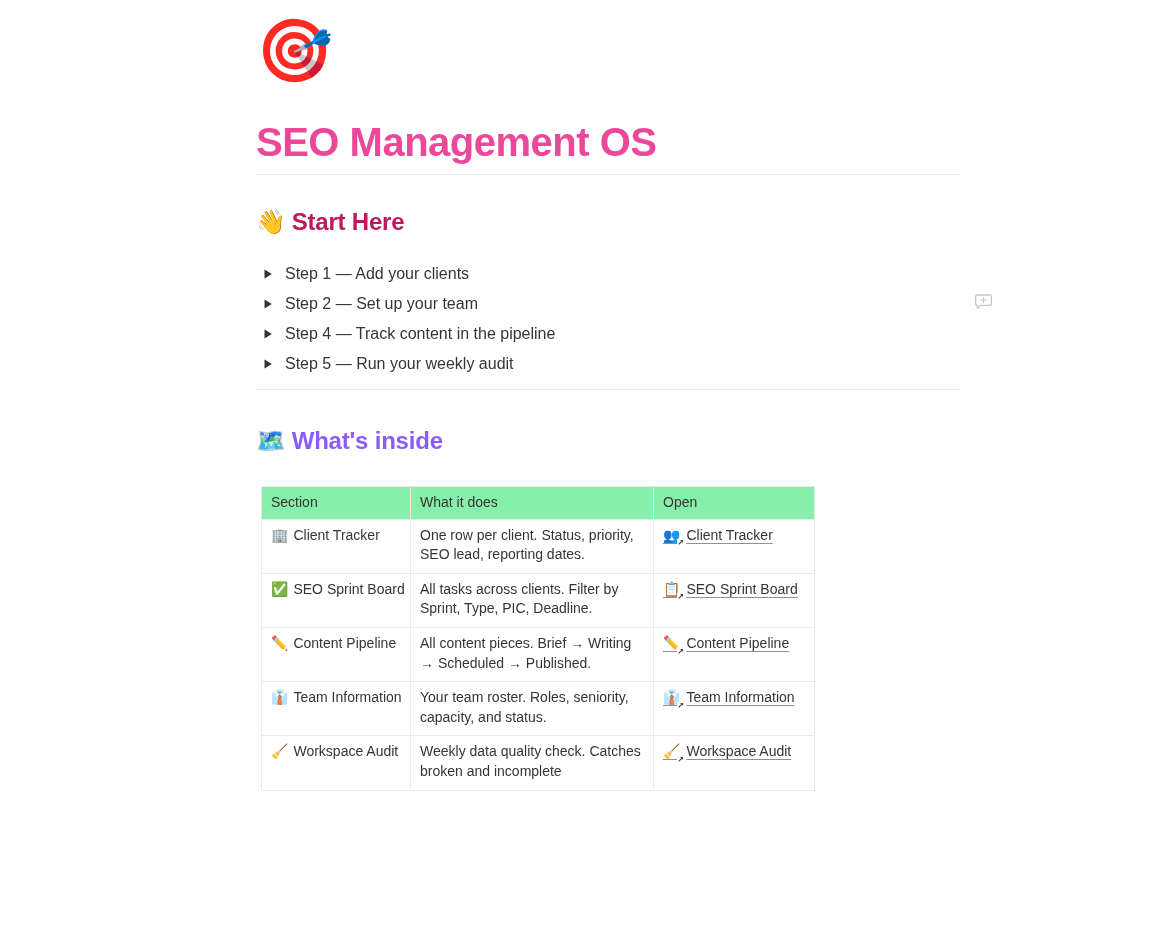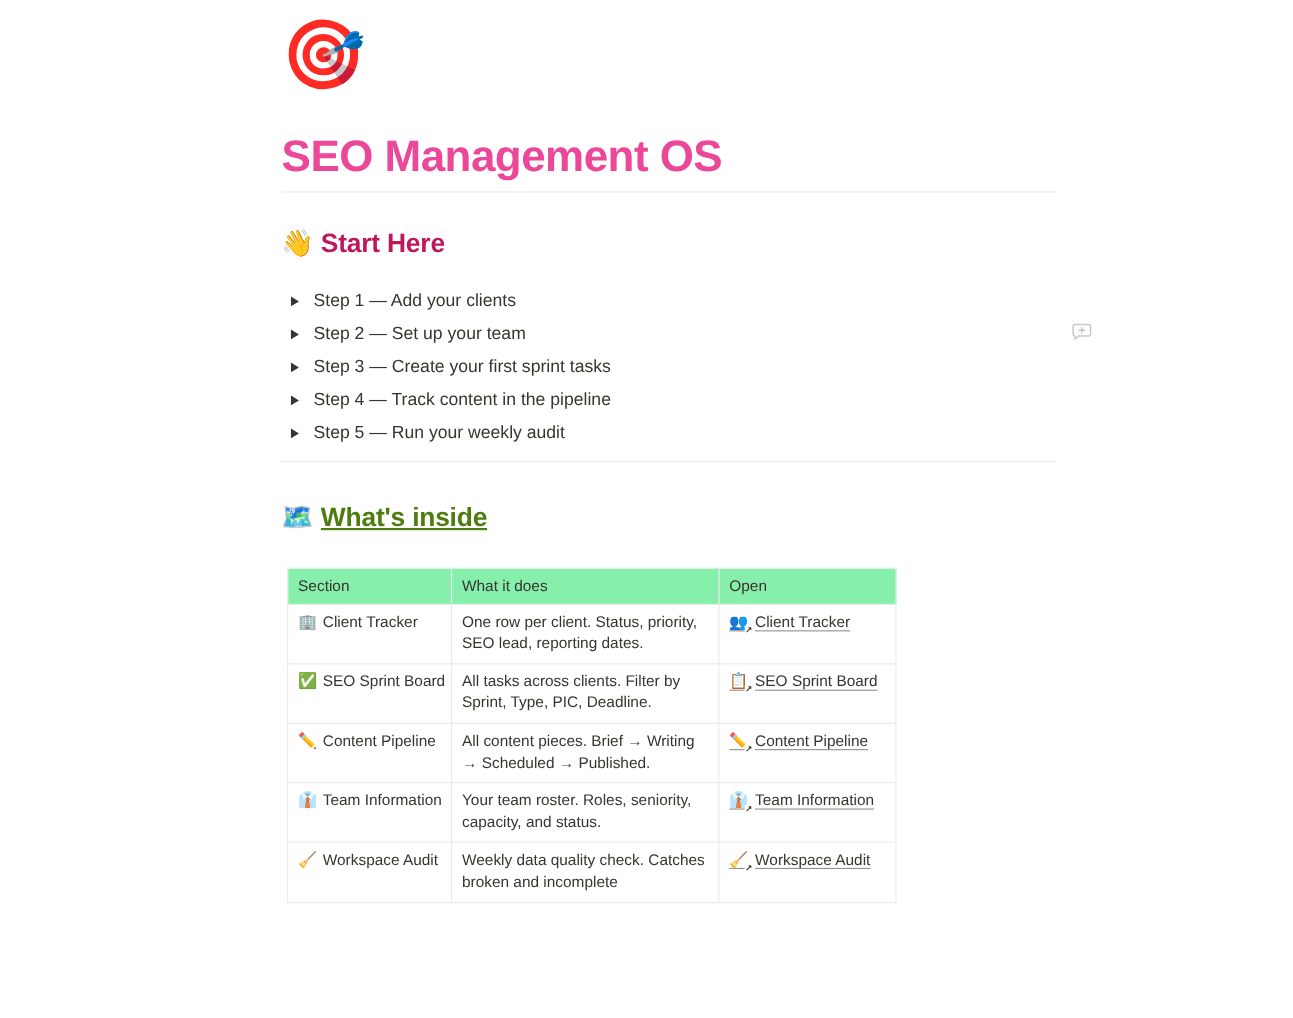--- a/index.html
+++ b/index.html
@@ -54,21 +54,21 @@
     line-height: 30px;
     font-weight: 700;
     letter-spacing: -0.2px;
     display: flex;
     align-items: center;
     gap: 6px;
   }
   .heading-start { margin-top: 32px; color: #37352f; }
   .heading-start .heading-text { color: #be185d; }
   .heading-inside { margin-top: 36px; color: #37352f; }
-  .heading-inside .heading-text { color: #4d7c0f; text-decoration: underline; }
+  .heading-inside .heading-text { color: #8b5cf6; }
   .heading-emoji { font-size: 24px; }
   .toggle-list { margin-top: 22px; list-style: none; }
   .toggle-item {
     display: flex;
     align-items: center;
     height: 30px;
     cursor: pointer;
     text-align: right;
   }
   .toggle-triangle {
@@ -183,28 +183,20 @@
           </svg>
       </span>
       <span class="toggle-label">Step 2 — Set up your team</span>
     </li>
     <li class="toggle-item">
       <span class="toggle-triangle">
         <svg width="10" height="10" viewBox="0 0 10 10">
             <polygon points="1.5,0.5 1.5,9.5 8.8,5" fill="#37352f"></polygon>
           </svg>
       </span>
-      <span class="toggle-label">Step 3 — Create your first sprint tasks</span>
-    </li>
-    <li class="toggle-item">
-      <span class="toggle-triangle">
-        <svg width="10" height="10" viewBox="0 0 10 10">
-            <polygon points="1.5,0.5 1.5,9.5 8.8,5" fill="#37352f"></polygon>
-          </svg>
-      </span>
       <span class="toggle-label">Step 4 — Track content in the pipeline</span>
     </li>
     <li class="toggle-item">
       <span class="toggle-triangle">
         <svg width="10" height="10" viewBox="0 0 10 10">
             <polygon points="1.5,0.5 1.5,9.5 8.8,5" fill="#37352f"></polygon>
           </svg>
       </span>
       <span class="toggle-label">Step 5 — Run your weekly audit</span>
     </li>

